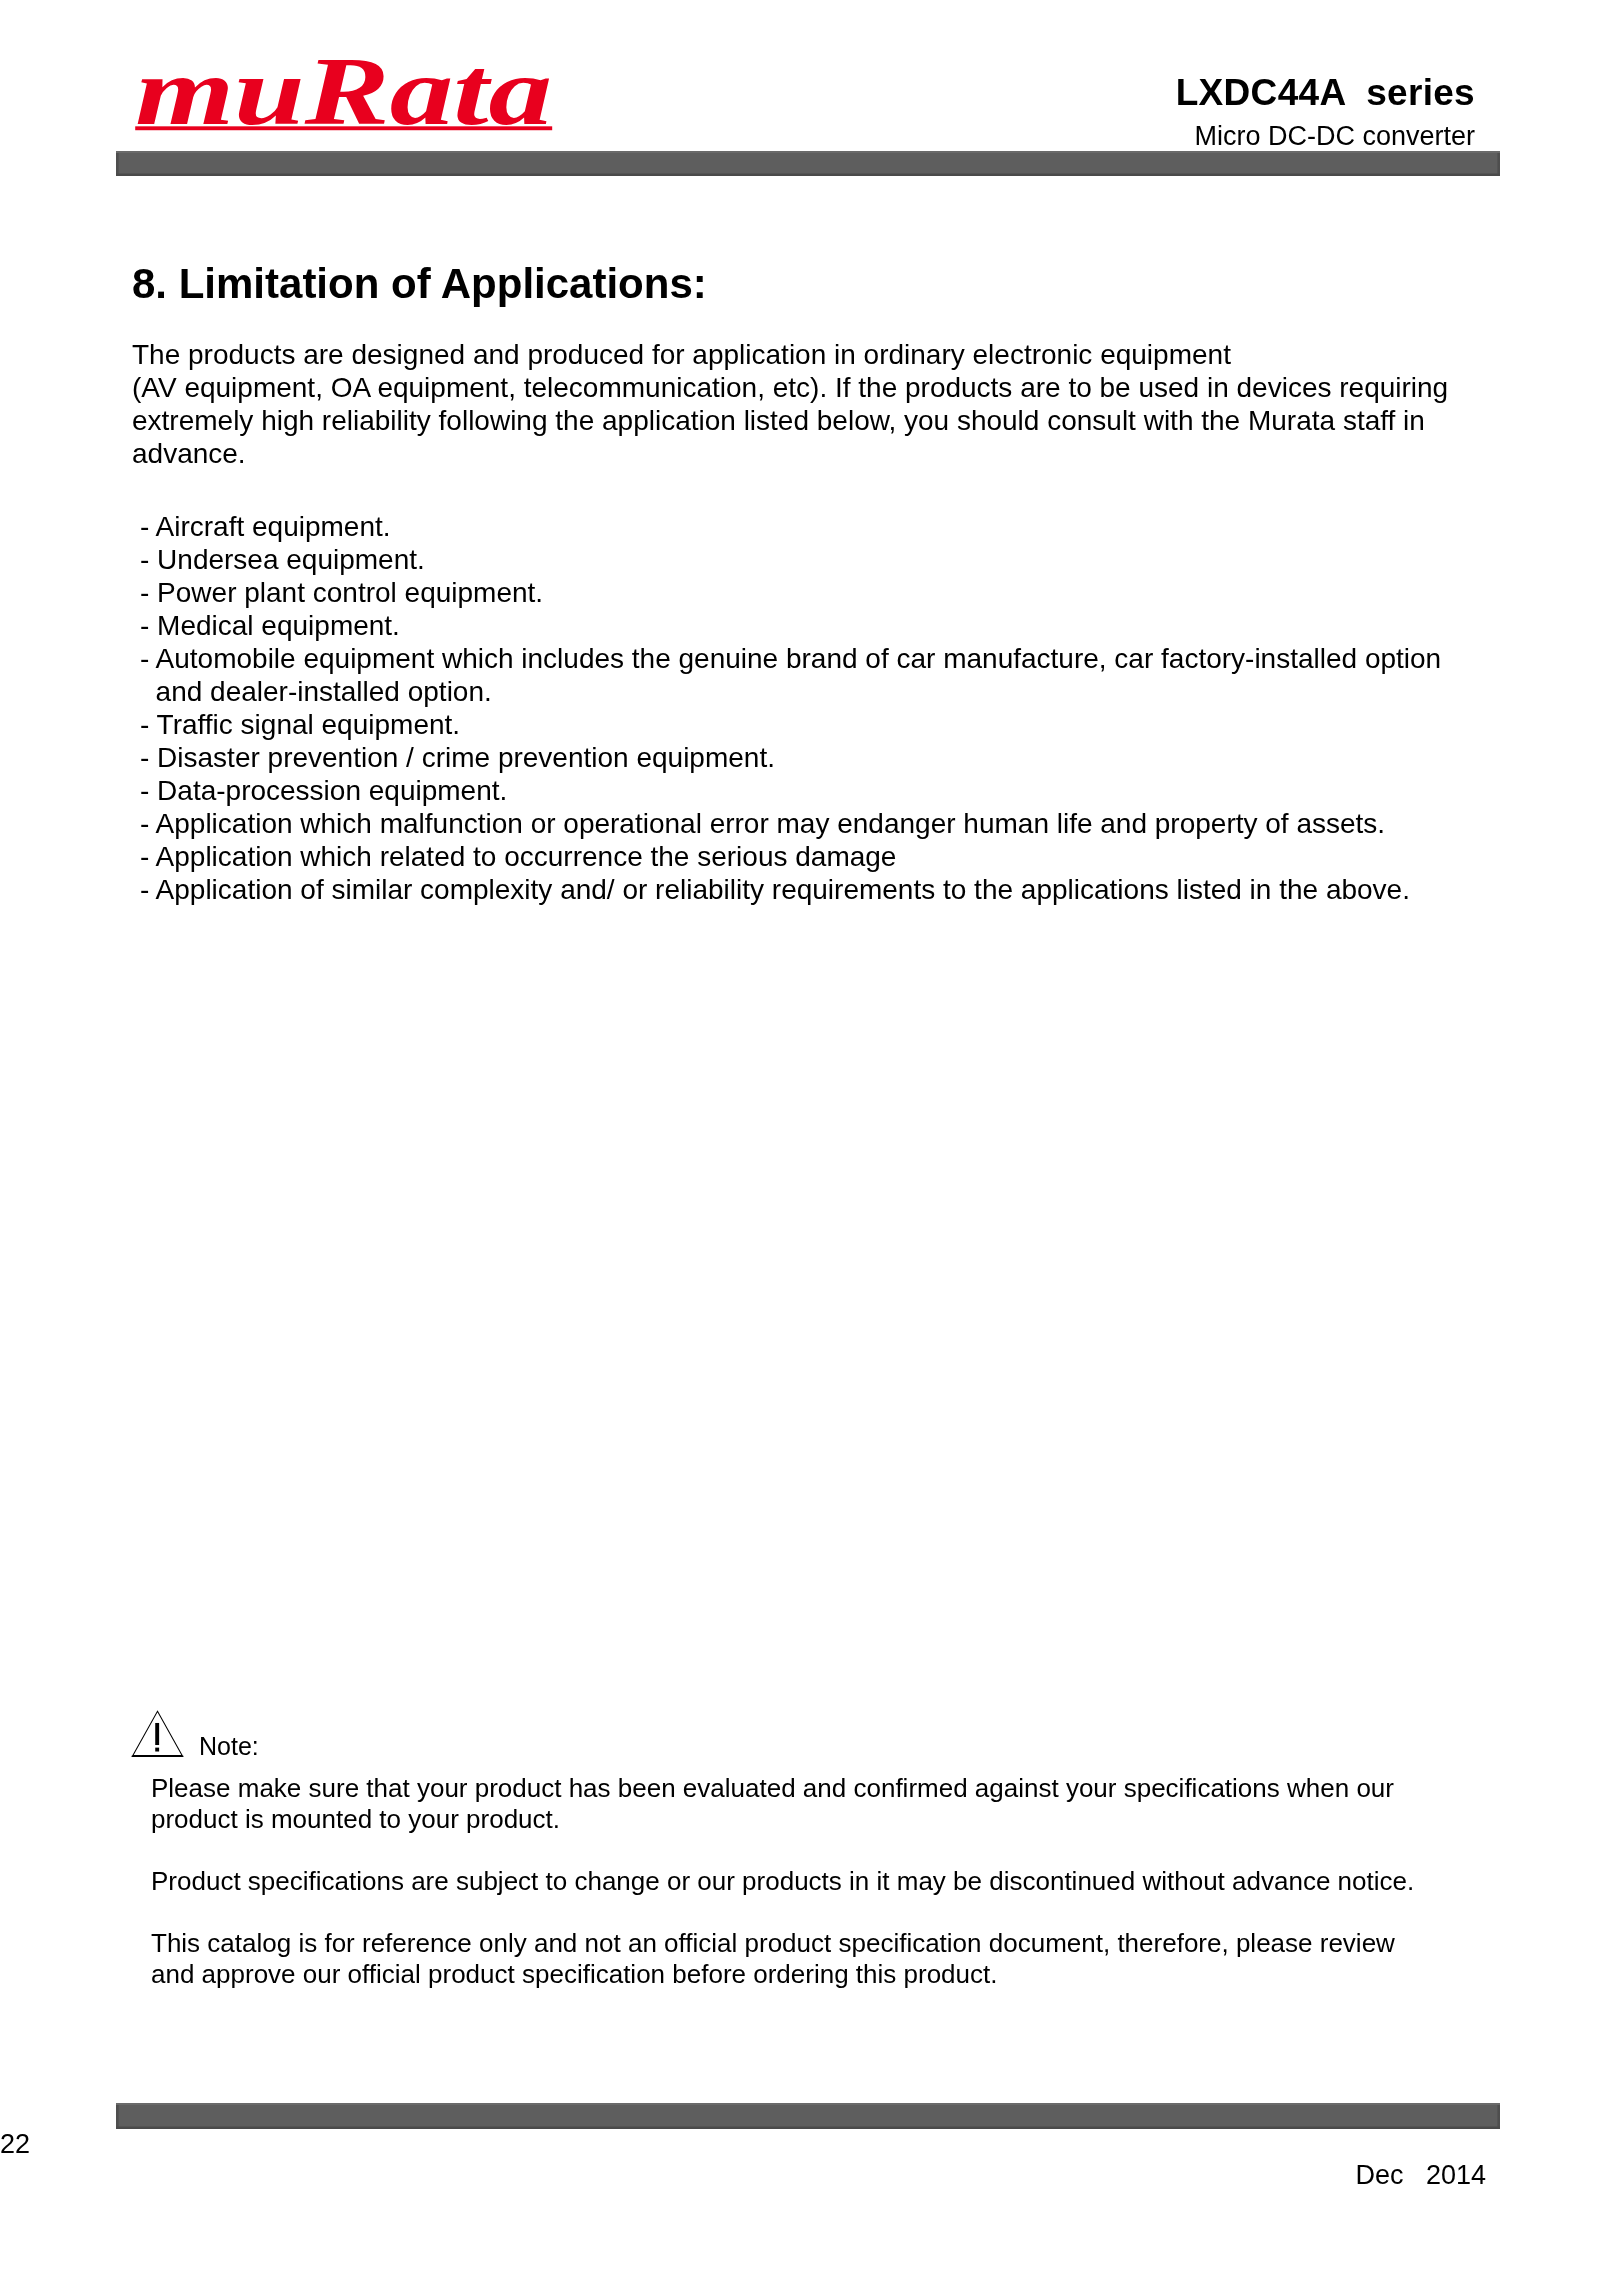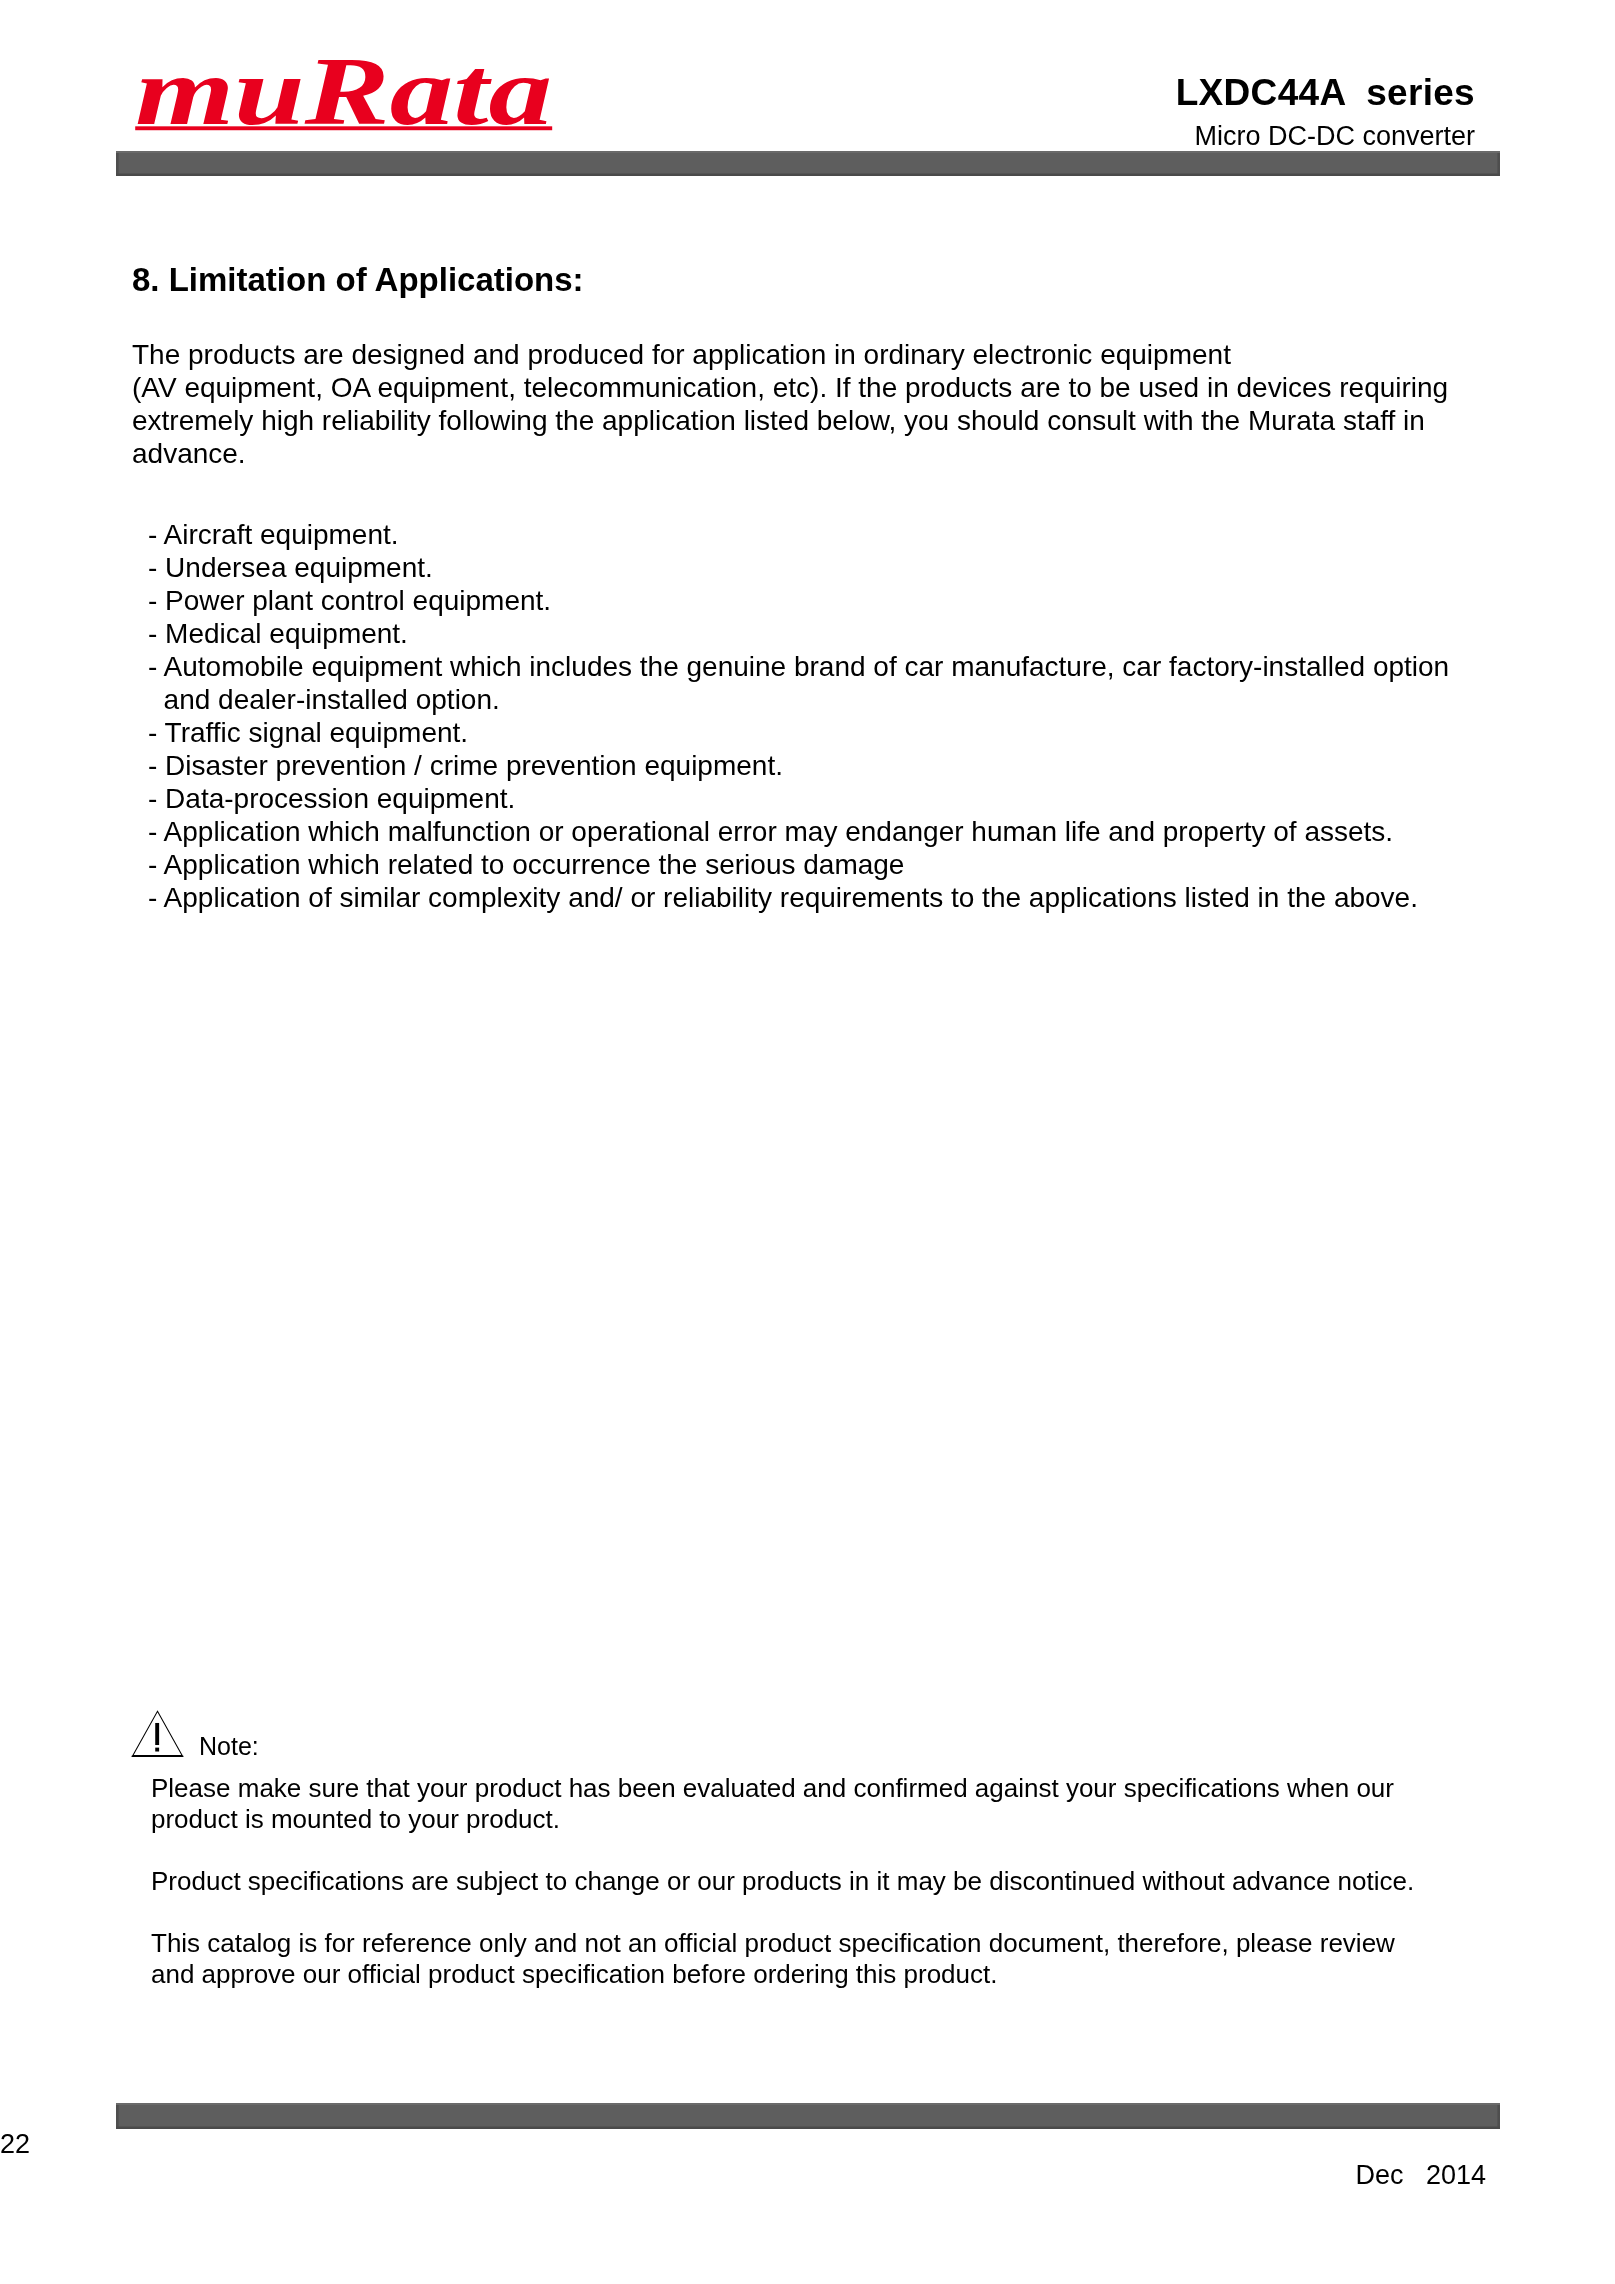--- a/index.html
+++ b/index.html
@@ -47,21 +47,21 @@
       background: #5e5e5e;
       box-shadow: inset 0 -2.6px 0 #4a4a4a, inset 0 2px 0 #6a6a6a, inset 2.6px 0 0 #4e4e4e, inset -2.6px 0 0 #4e4e4e;
     }
     .bar.header-bar { top: 151px; height: 25px; }
     .bar.footer-bar { top: 2103px; height: 26px; }
 
     .section-heading {
       position: absolute;
       left: 132px;
       top: 263px;
-      font-size: 33px;
+      font-size: 42px;
       font-weight: bold;
       line-height: 1;
       white-space: pre;
     }
     .intro {
       position: absolute;
       left: 132px;
       top: 338px;
       width: 1369px;
       font-size: 28px;
@@ -69,21 +69,21 @@
     }
     .intro div { white-space: pre; }
 
     .app-list {
       position: absolute;
       left: 132px;
       top: 502px;
       width: 1369px;
       font-size: 28px;
       line-height: 33px;
-      margin: 16px;
+      margin: 8px;
       padding: 0;
       list-style: none;
     }
     .app-list li { white-space: pre; }
 
     .note-icon {
       position: absolute;
       left: 130px;
       top: 1710px;
       width: 55px;

